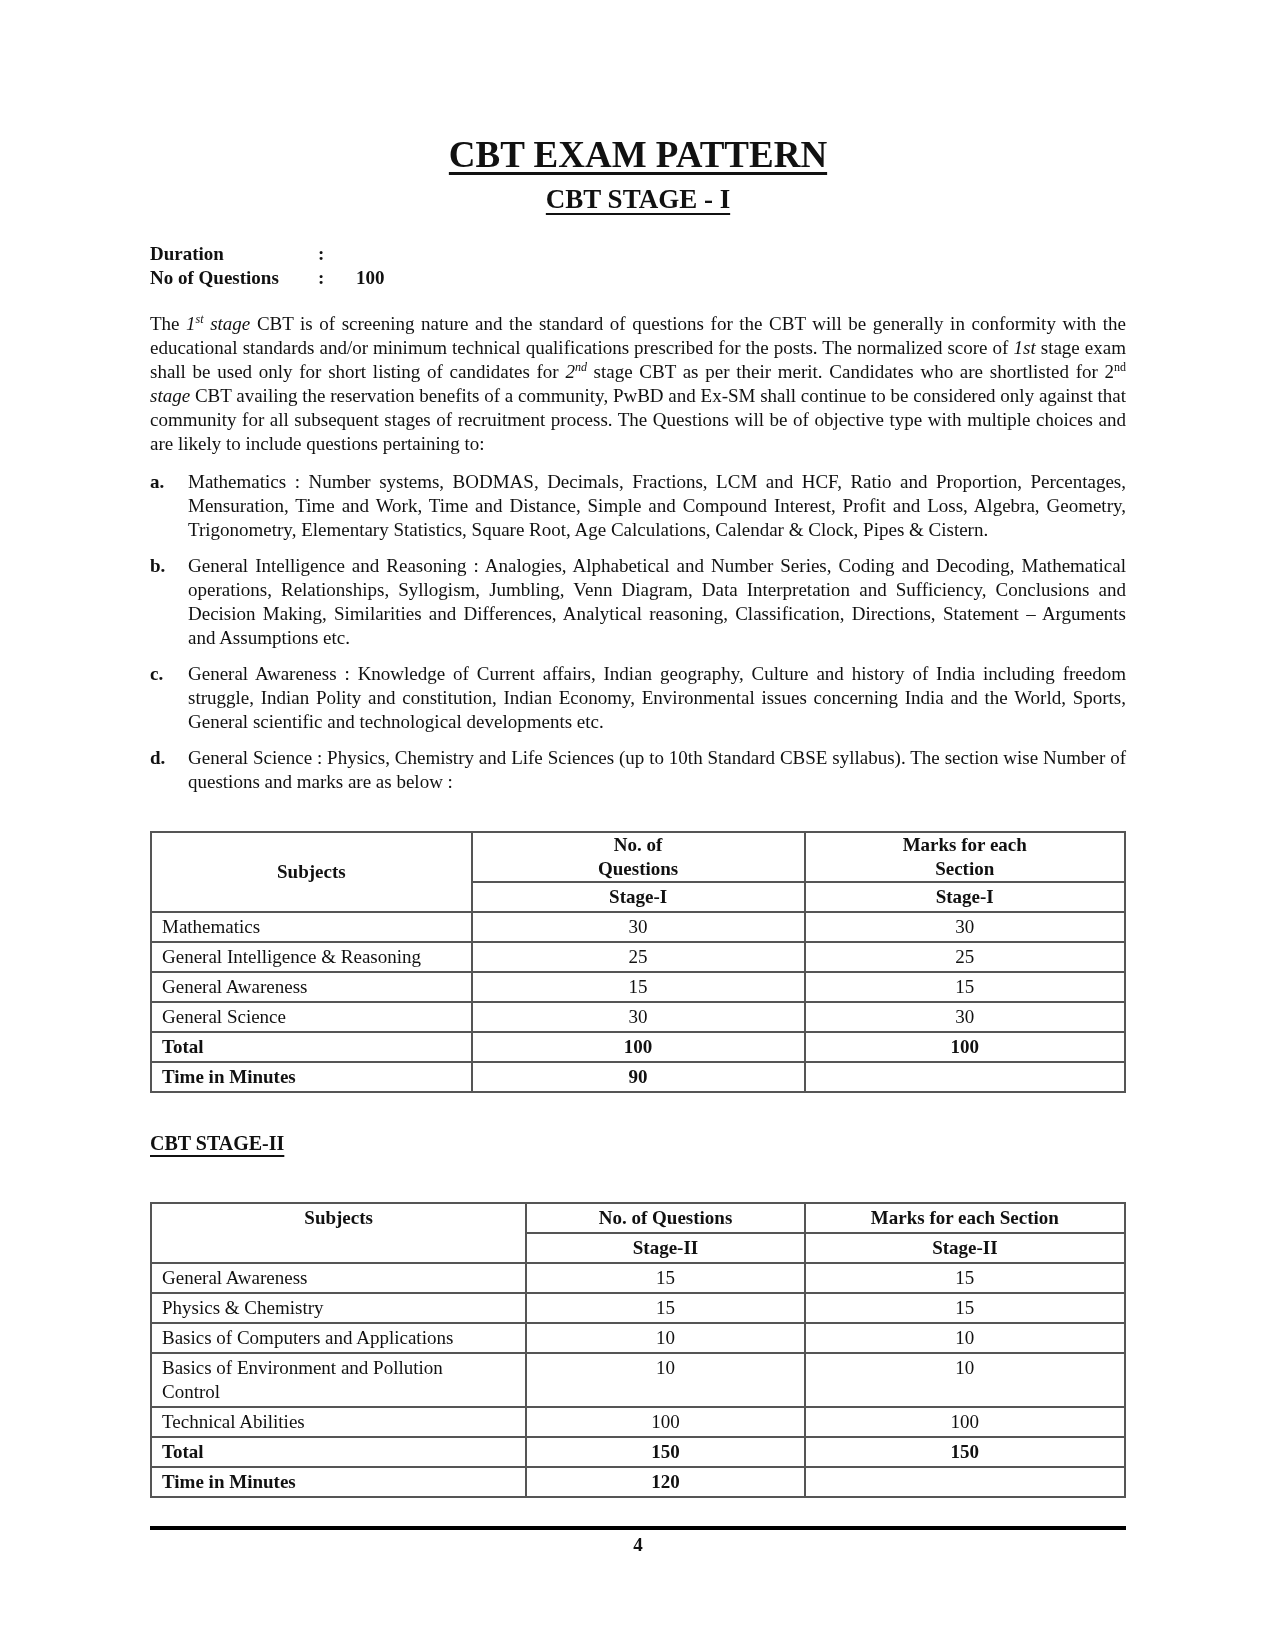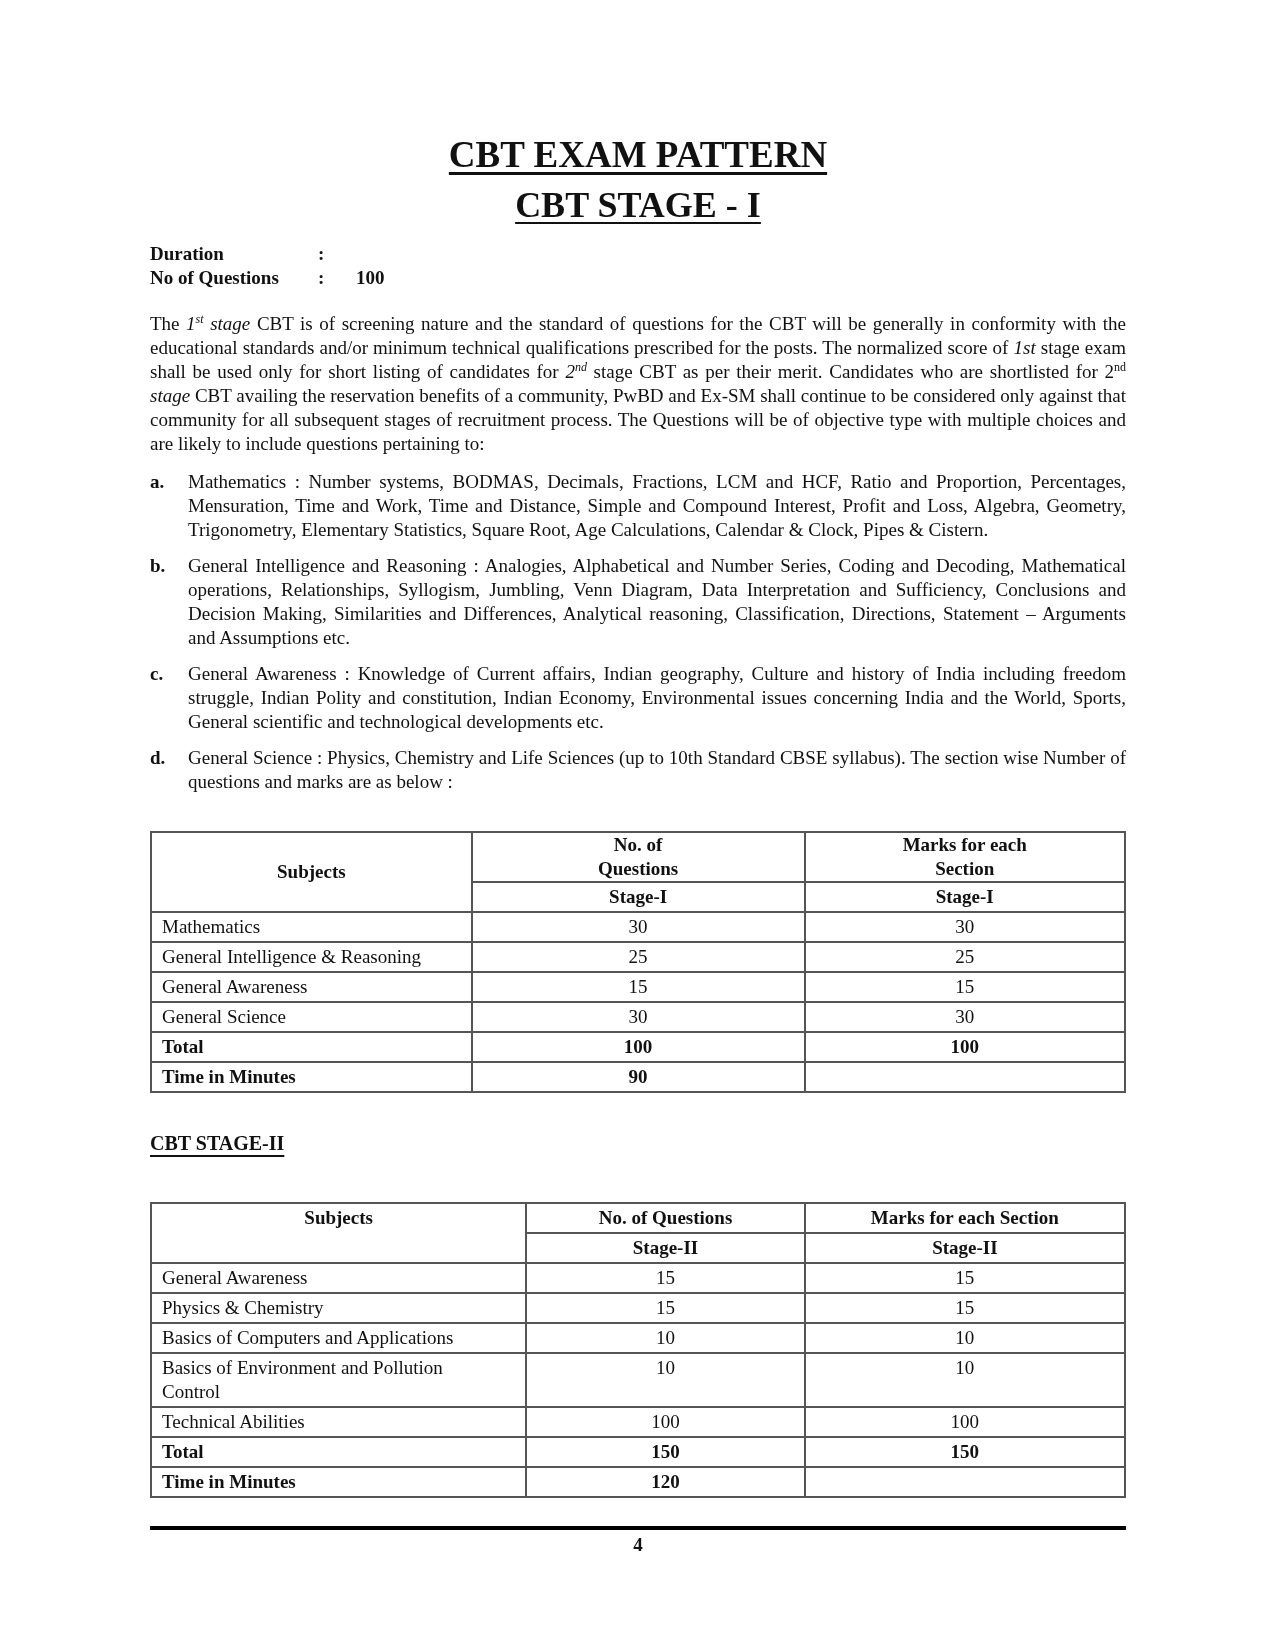--- a/index.html
+++ b/index.html
@@ -2,21 +2,21 @@
 <html><head>
 <meta charset="utf-8">
 <style>
   html, body { margin: 0; padding: 0; background: #ffffff; }
   body { width: 1275px; height: 1650px; position: relative; overflow: hidden;
          font-family: "Liberation Serif", "DejaVu Serif", serif; color: #111; }
   .page { position: absolute; left: 150px; top: 0; width: 976px; }
   .title { text-align: center; font-weight: bold; font-size: 37px; text-decoration: underline;
            text-underline-offset: 5px; text-decoration-thickness: 3px; margin: 0; position: absolute;
            top: 133px; left: 0; width: 976px; font-family: Liberation Serif, serif; }
-  .subtitle { text-align: center; font-weight: bold; font-size: 36px; text-decoration: underline;
+  .subtitle { text-align: center; font-weight: bold; font-size: 27px; text-decoration: underline;
               text-underline-offset: 5px; text-decoration-thickness: 2px; position: absolute;
               top: 184px; left: 0; width: 976px; }
   .meta { position: absolute; top: 242px; left: 0; width: 976px; font-weight: bold; font-size: 19px; line-height: 24px; }
   .meta-row { display: flex; }
   .meta-label { width: 168px; }
   .meta-colon { width: 38px; }
   .intro { position: absolute; top: 312px; left: 0; width: 976px; font-size: 19px; line-height: 24px;
            text-align: justify; }
   .list { position: absolute; top: 470px; left: 0; width: 976px; font-size: 19px; line-height: 24px; }
   .li { display: flex; margin-bottom: 12px; text-align: justify; }

